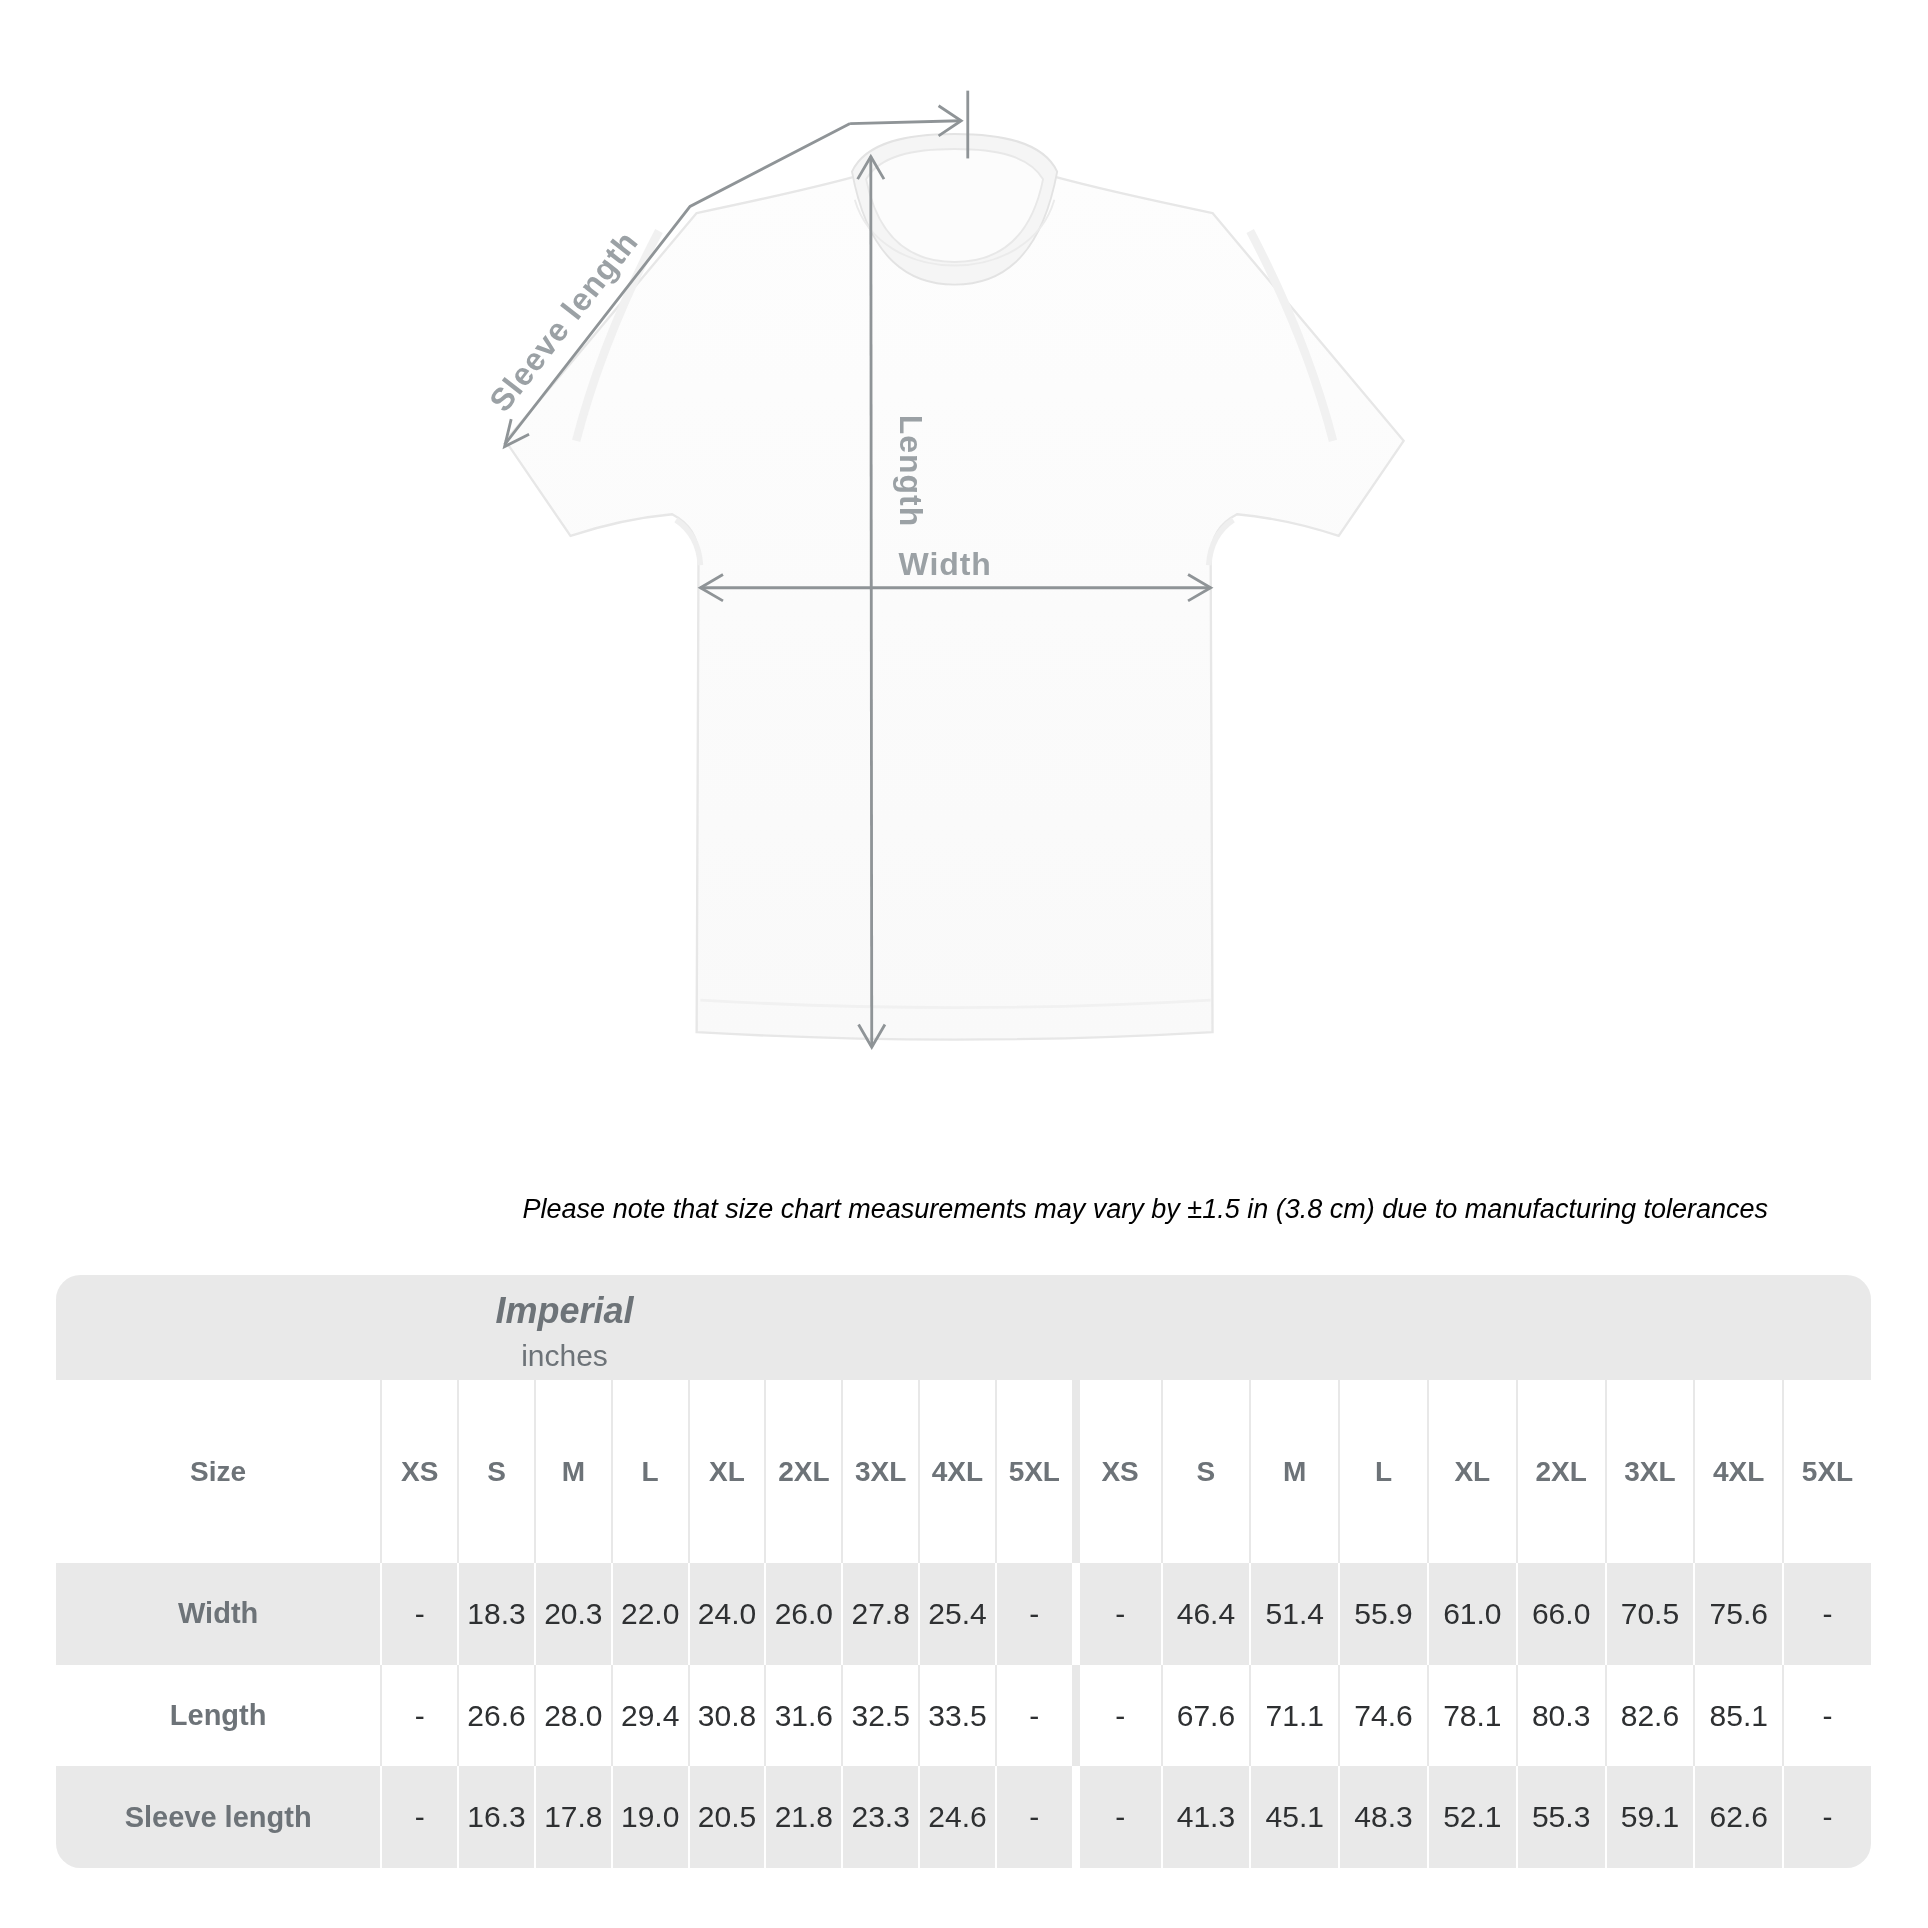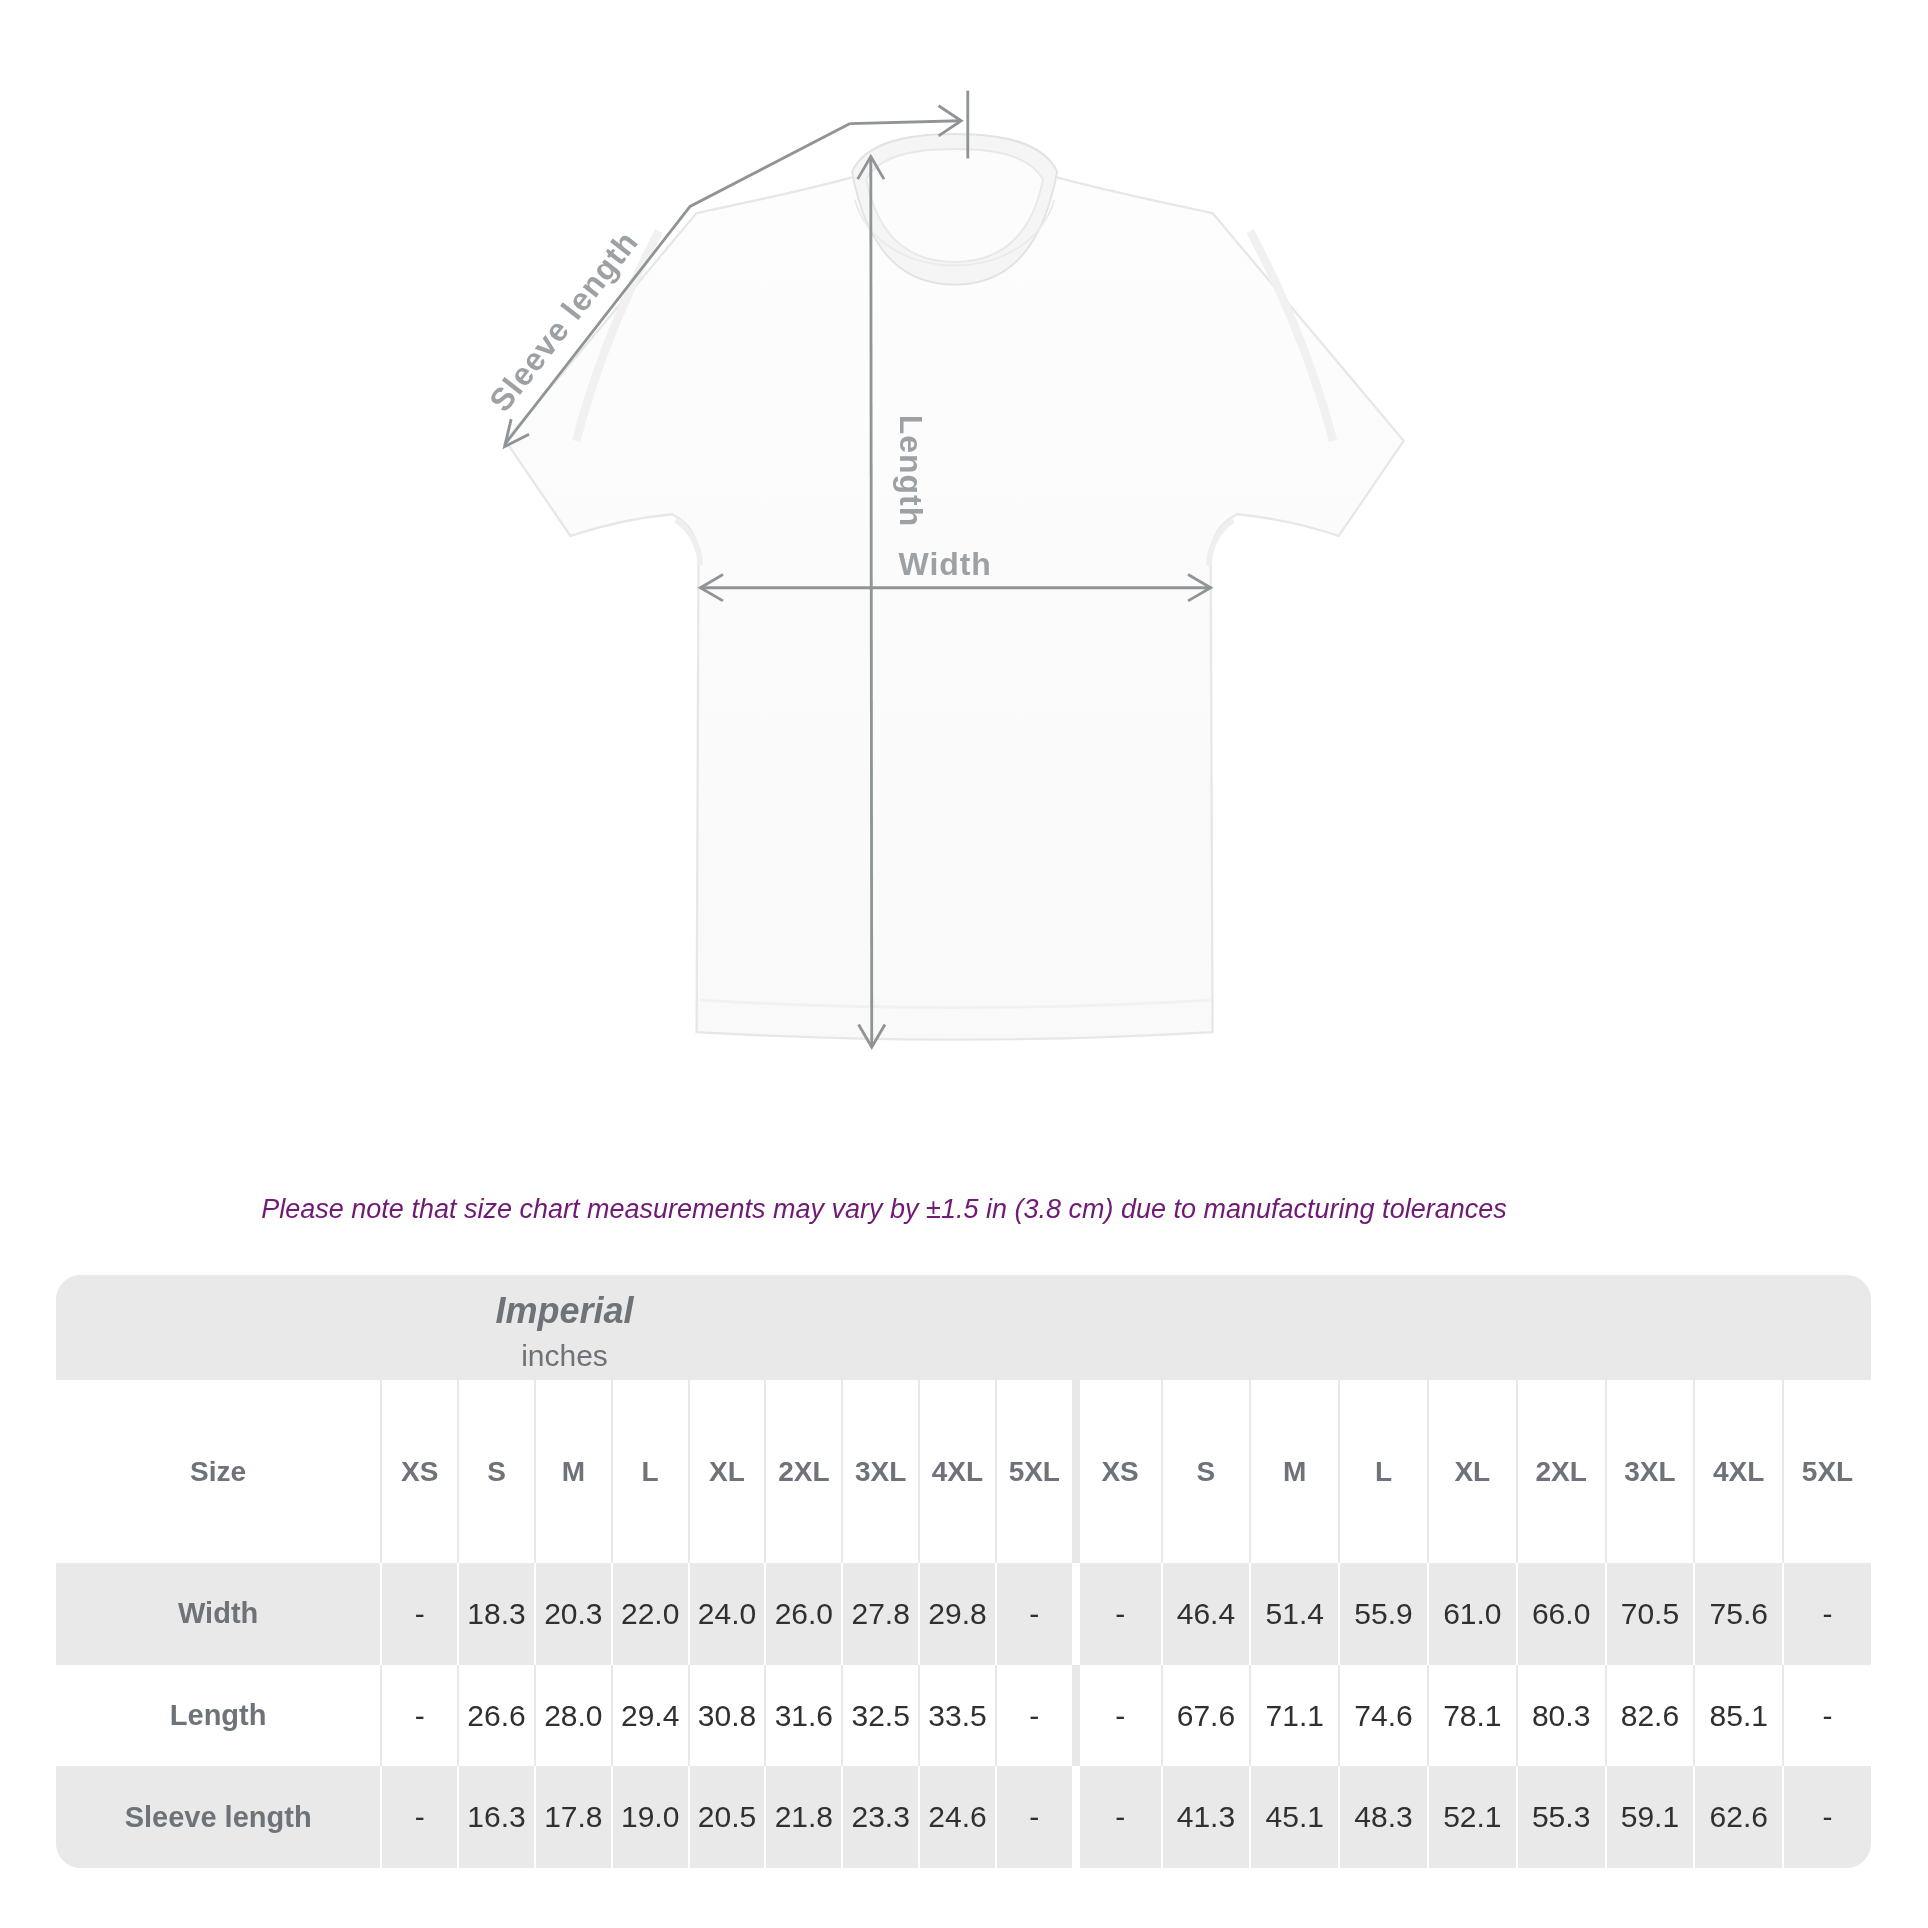--- a/index.html
+++ b/index.html
@@ -2,22 +2,22 @@
 <html style="font-size:15px"><head>
 <meta charset="utf-8">
 <style>
   html,body{margin:0;padding:0;background:#ffffff;}
   .page{position:relative;width:1928px;height:1928px;background:#ffffff;overflow:hidden;
         font-family:"Liberation Sans", sans-serif;}
   svg text{font-family:"Liberation Sans", sans-serif;}
 
   .title{position:absolute;top:1119px;left:0;width:1928px;text-align:center;
          font-size:47px;font-weight:bold;color:#3a3d3f;letter-spacing:0.5px;}
-  .subtitle{position:absolute;top:1194px;left:0;width:1768px;text-align:center;
-            font-size:27px;font-style:italic;color:#701a75;}
+  .subtitle{position:absolute;top:1194px;left:0;width:1768px;text-align:right;
+            font-size:27px;font-style:italic;color:#000000;}
 
   
   #size-table{position:absolute;left:56px;top:1275px;width:1815px;height:593px;
               border-radius:24.5px;overflow:hidden;background:#ffffff;
               display:flex;flex-direction:column;}
   .trow{display:flex;flex-direction:row;width:100%;}
   .band{height:105px;background:#e9e9e9;}
   .bandcell{display:flex;flex-direction:column;align-items:center;justify-content:center;padding-top:7.5px;}
   .imp-half{width:1017px;}
   .met-half{width:798px;}
@@ -131,21 +131,21 @@
       </div>
       <div class="trow data dark">
         <div class="cell c-size label">Width</div>
         <div class="cell c-imp val">-</div>
         <div class="cell c-imp val">18.3</div>
         <div class="cell c-imp val">20.3</div>
         <div class="cell c-imp val">22.0</div>
         <div class="cell c-imp val">24.0</div>
         <div class="cell c-imp val">26.0</div>
         <div class="cell c-imp val">27.8</div>
-        <div class="cell c-imp val">29.8</div>
+        <div class="cell c-imp val">25.4</div>
         <div class="cell c-imp val">-</div>
         <div class="cell c-met val divider">-</div>
         <div class="cell c-met val">46.4</div>
         <div class="cell c-met val">51.4</div>
         <div class="cell c-met val">55.9</div>
         <div class="cell c-met val">61.0</div>
         <div class="cell c-met val">66.0</div>
         <div class="cell c-met val">70.5</div>
         <div class="cell c-met val">75.6</div>
         <div class="cell c-met val">-</div>

